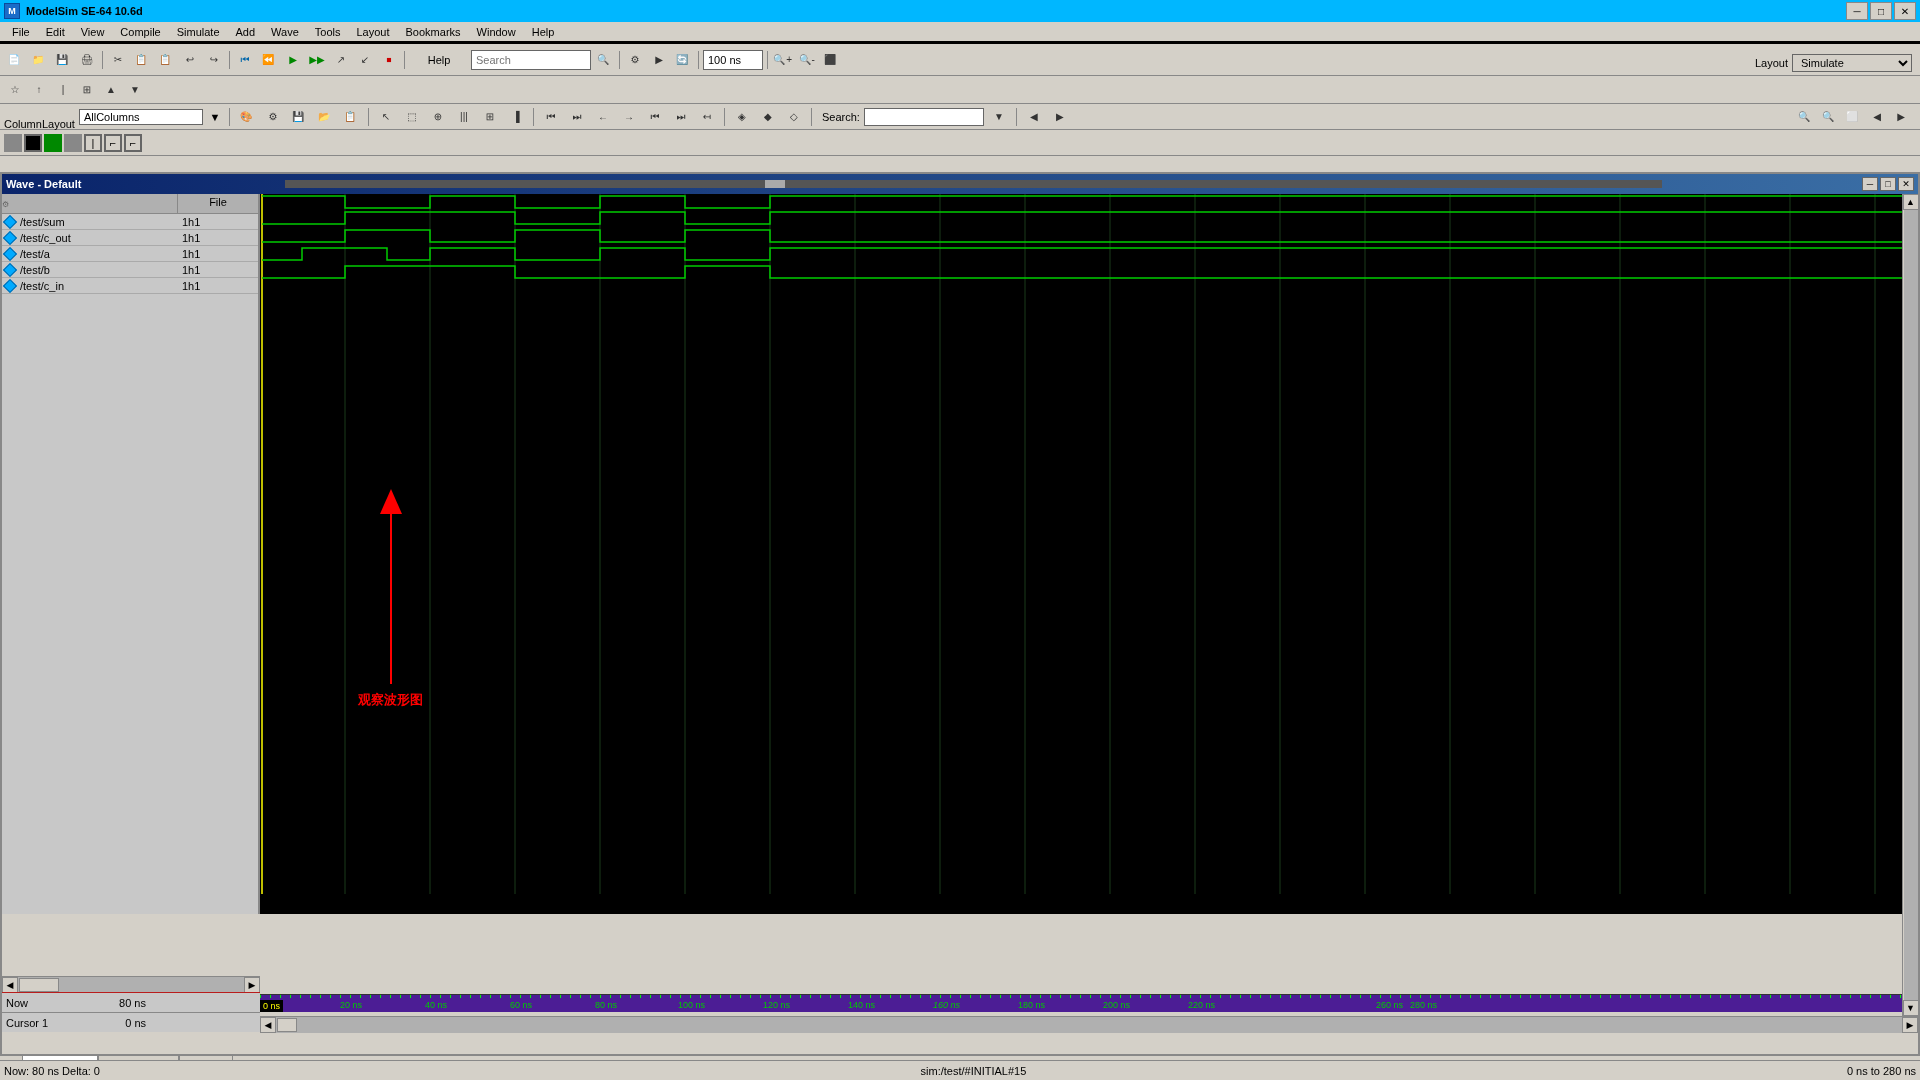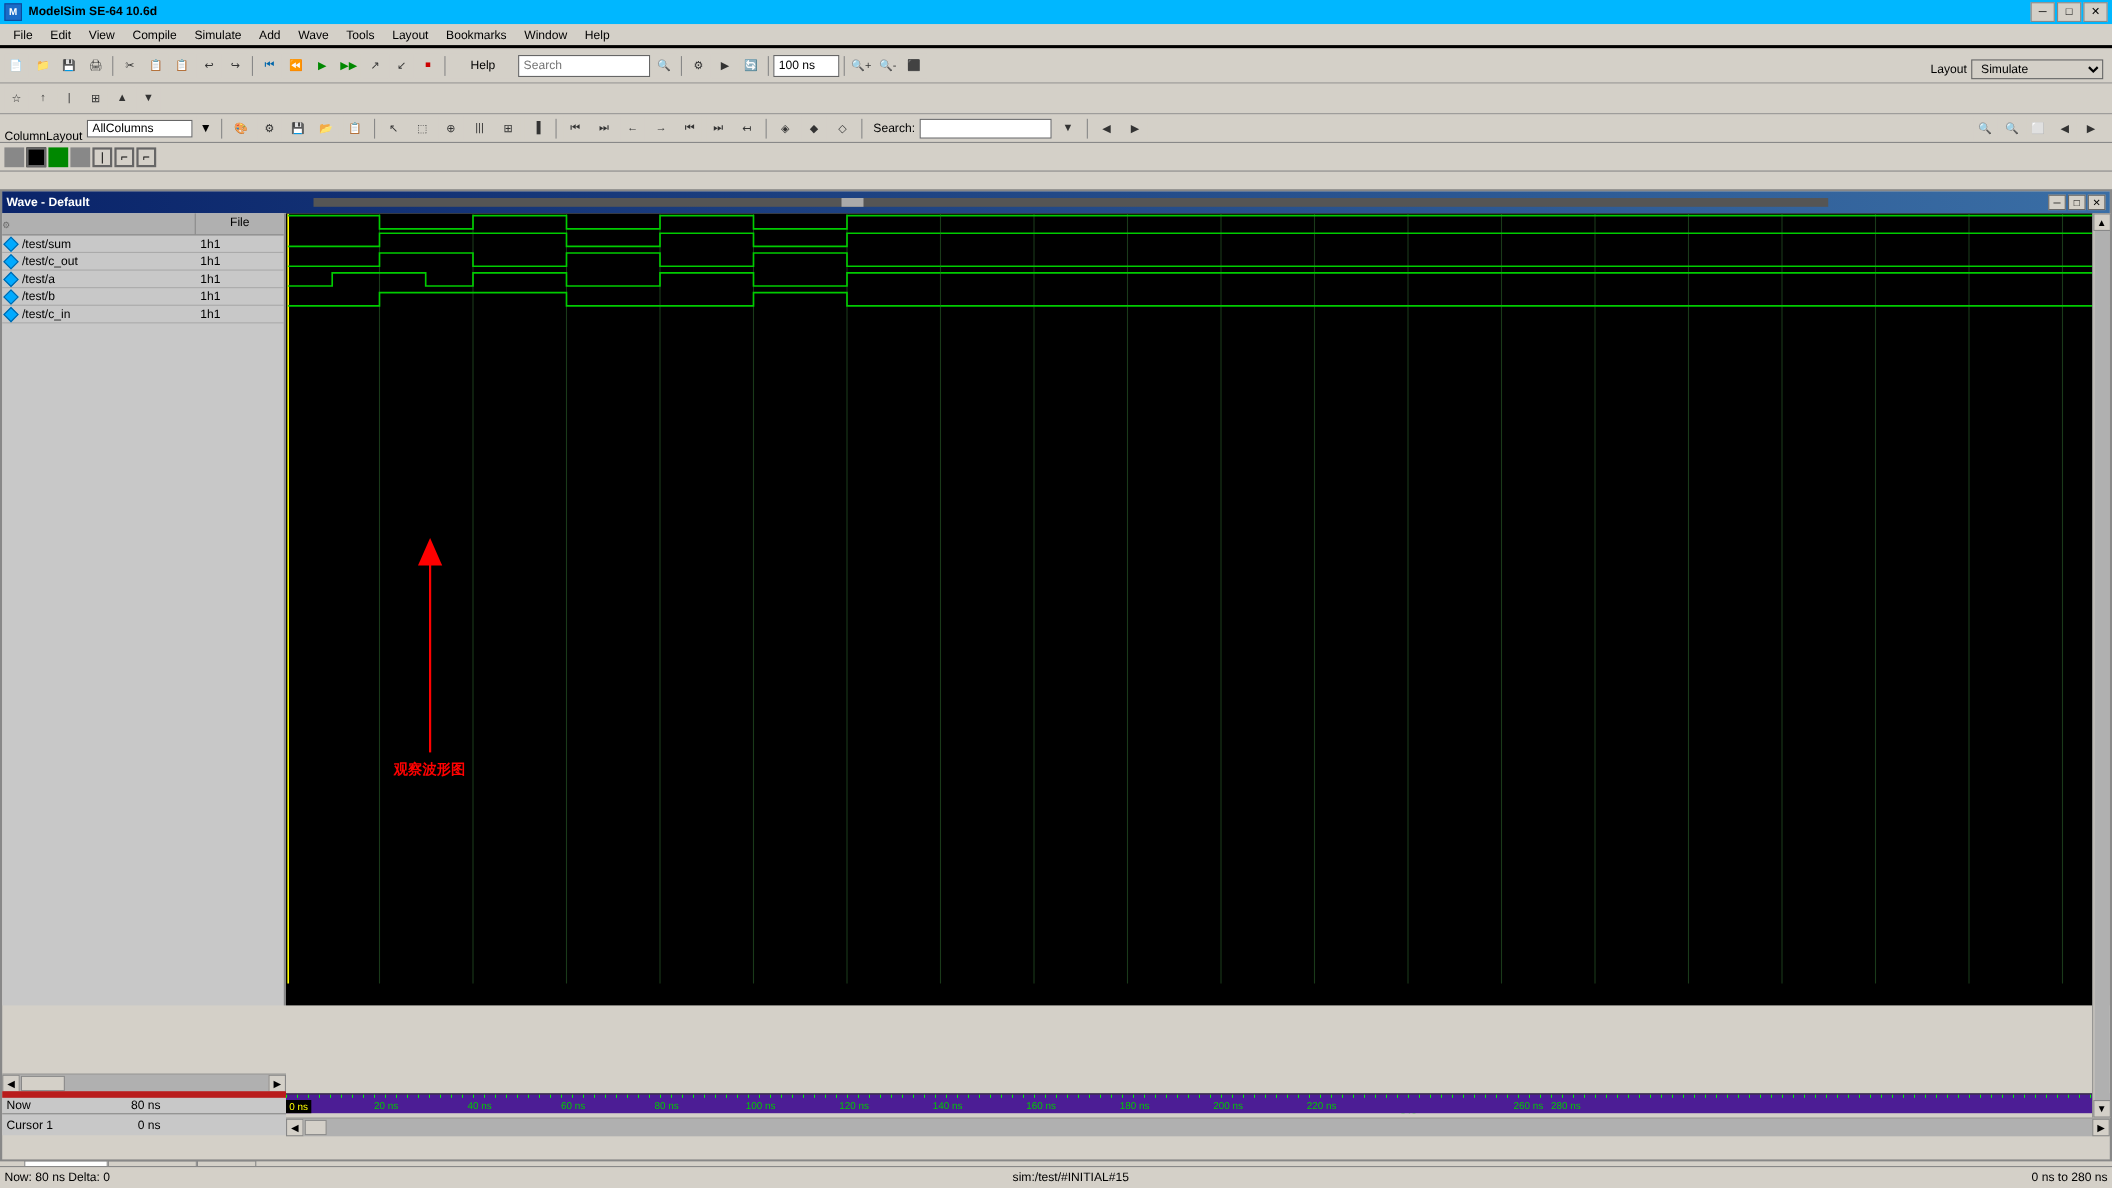--- a/index.html
+++ b/index.html
@@ -60,21 +60,21 @@
     .column-layout-bar {
       height: 26px;
       background: #d4d0c8;
       border-bottom: 1px solid #888;
       display: flex;
       align-items: center;
       padding: 0 4px;
       gap: 4px;
     }
     .col-label { font-size: 11px; margin-top: 14px; }
-    .col-input { font-size: 11px; background: #fff; border: 1px solid #666; padding: 1px 4px; width: 96px; }
+    .col-input { font-size: 11px; background: #fff; border: 1px solid #666; padding: 1px 4px; width: 124px; }
 
     
     .shape-toolbar {
       height: 26px;
       background: #d4d0c8;
       border-bottom: 1px solid #888;
       display: flex;
       align-items: center;
       padding: 0 4px;
       gap: 2px;
@@ -165,21 +165,21 @@
     .scroll-btn { width: 16px; height: 16px; background: #d4d0c8; border: 1px solid #888; display: flex; align-items: center; justify-content: center; font-size: 9px; cursor: pointer; }
     .scroll-track { flex: 1; height: 16px; background: #b0b0b0; }
     .scroll-thumb { width: 40px; height: 14px; background: #d4d0c8; border: 1px solid #888; margin: 1px; }
 
     
     .now-panel {
       display: flex;
       align-items: center;
       padding: 2px 4px;
       background: #c8c8c8;
-      border-top: 6px solid #b91c1c;
+      border-top: 1px solid #b91c1c;
       height: 20px;
       font-size: 11px;
     }
     .now-label { width: 80px; }
     .now-value { width: 60px; text-align: right; }
 
     .cursor-panel {
       display: flex;
       align-items: center;
       padding: 2px 4px;
@@ -606,21 +606,21 @@
     <div style="position:absolute; top:0; left:0; right:0; height:3px; background: repeating-linear-gradient(to right, #00ff00 0px, #00ff00 1px, transparent 1px, transparent 10px);"></div>
 
     <span style="position:absolute; left:2px; color:#00cc00; font-size:9px; top:5px;">0 ns</span>
     <span style="position:absolute; left:80px; color:#00cc00; font-size:9px; top:5px;">20 ns</span>
     <span style="position:absolute; left:165px; color:#00cc00; font-size:9px; top:5px;">40 ns</span>
     <span style="position:absolute; left:250px; color:#00cc00; font-size:9px; top:5px;">60 ns</span>
     <span style="position:absolute; left:335px; color:#00cc00; font-size:9px; top:5px;">80 ns</span>
     <span style="position:absolute; left:418px; color:#00cc00; font-size:9px; top:5px;">100 ns</span>
     <span style="position:absolute; left:503px; color:#00cc00; font-size:9px; top:5px;">120 ns</span>
     <span style="position:absolute; left:588px; color:#00cc00; font-size:9px; top:5px;">140 ns</span>
-    <span style="position:absolute; left:673px; color:#00cc00; font-size:9px; top:5px;">160 ns</span>
+    <span style="position:absolute; left:673px; color:#00cc00; font-size:9px; top:5px;font-style:italic;">160 ns</span>
     <span style="position:absolute; left:758px; color:#00cc00; font-size:9px; top:5px;">180 ns</span>
     <span style="position:absolute; left:843px; color:#00cc00; font-size:9px; top:5px;">200 ns</span>
     <span style="position:absolute; left:928px; color:#00cc00; font-size:9px; top:5px;">220 ns</span>
     <span style="position:absolute; left:1013px; color:#00cc00; font-size:9px; top:15px;">240 ns</span>
     <span style="position:absolute; left:1116px; color:#00cc00; font-size:9px; top:5px;">260 ns</span>
     <span style="position:absolute; left:1150px; color:#00cc00; font-size:9px; top:5px;">280 ns</span>
   </div>
 
   <div style="position:absolute; bottom:42px; left:258px; color:#ffff00; font-size:9px; background:#000; padding:1px 3px; z-index:20;">0 ns</div>
 

